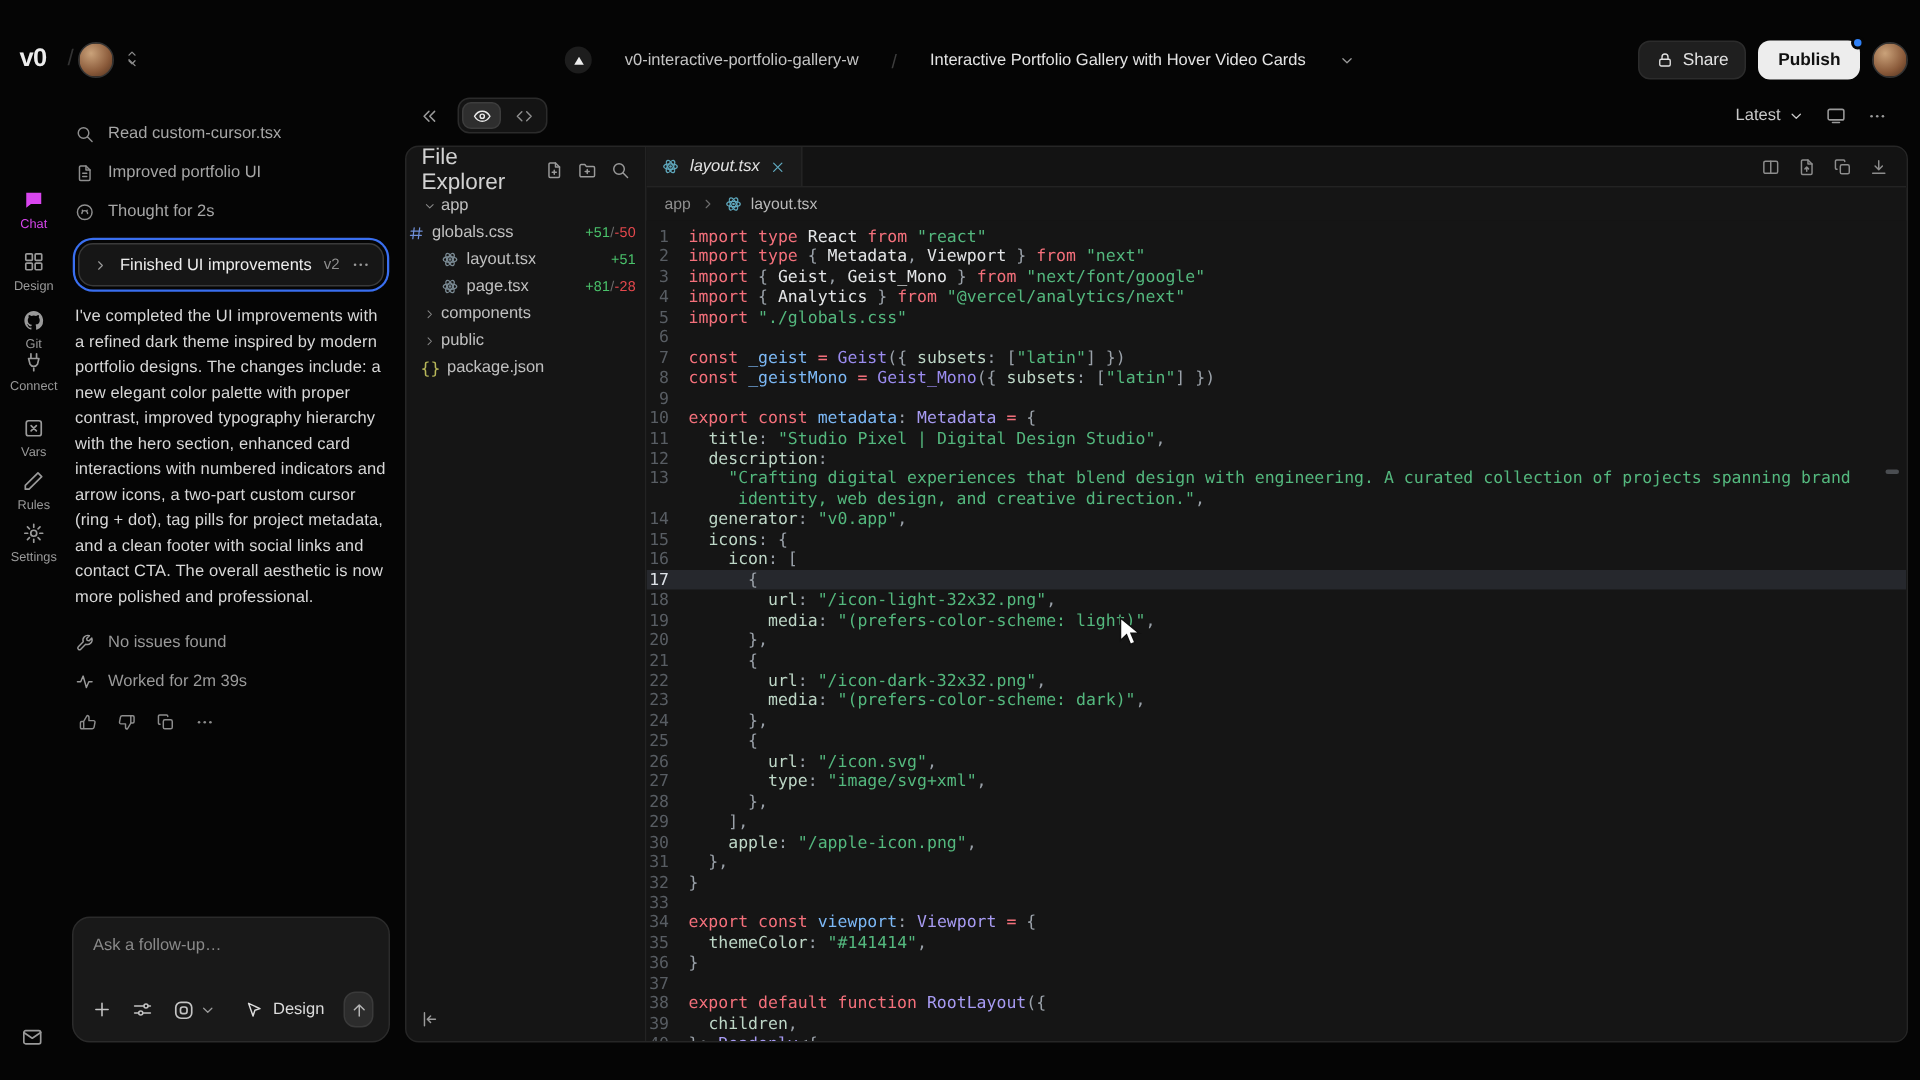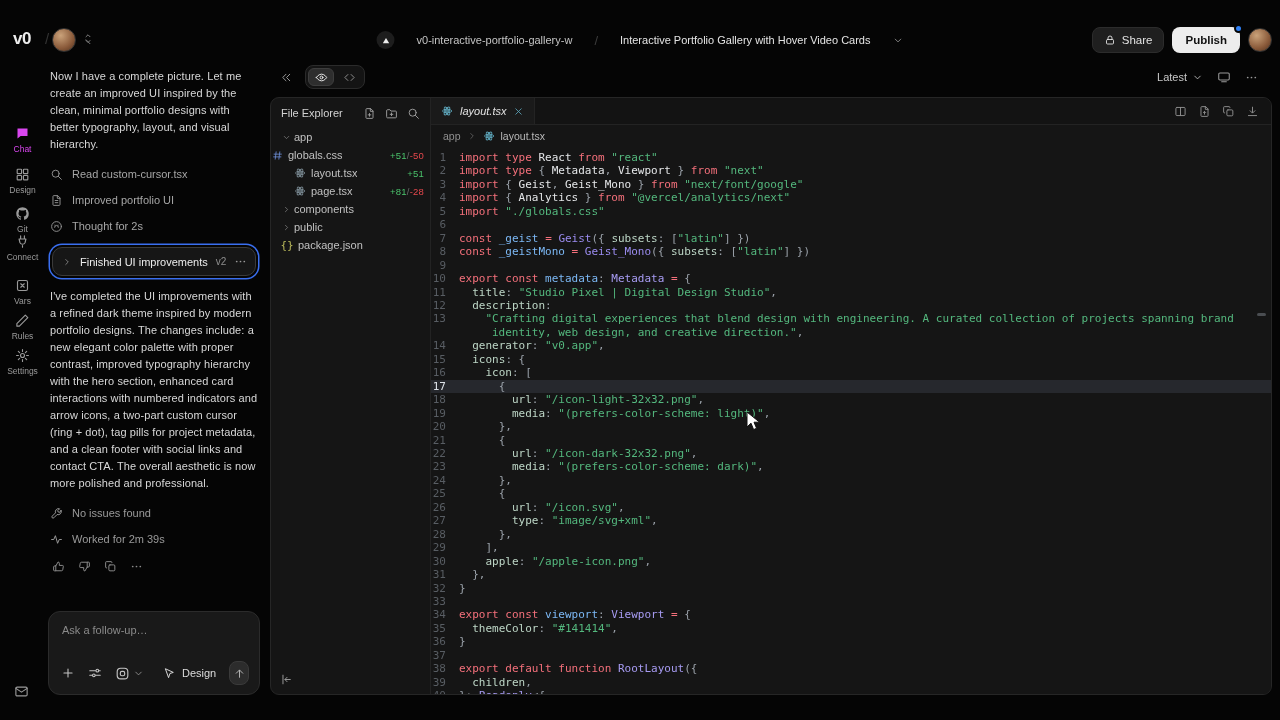--- a/index.html
+++ b/index.html
@@ -76,21 +76,21 @@
   .seg.active { background:#2e2e2e; border:1px solid #3d3d3d; color:#e8e8e8; }
   #ed-toolbar-right { margin-left:auto; display:flex; align-items:center; gap:14px; margin-right:14px; color:#9a9a9a; }
   #latest-dd { display:flex; align-items:center; gap:5px; font-size:11px; color:#c9c9c9; cursor:pointer; }
 
   #panel { position:absolute; left:270px; top:97px; width:1002px; height:598px; background:#151515;
     border:1px solid #262626; border-radius:9px; overflow:hidden; display:flex; }
 
   
   #explorer { width:160px; flex:none; border-right:1px solid #232323; position:relative; }
   #exp-head { height:30px; display:flex; align-items:center; padding:0 10px; gap:9px; }
-  #exp-title { font-size:11px; color:#d2d2d2; margin-right:auto; }
+  #exp-title { font-size:15px; color:#d2d2d2; margin-right:auto; }
   #exp-head .icon { color:#9a9a9a; cursor:pointer; }
   .tree-row { height:18px; display:flex; align-items:center; font-size:11px; color:#c0c0c0; cursor:pointer; padding-right:6px; }
   .tree-row .chev { width:10px; color:#8a8a8a; margin-right:3px; }
   .tree-row .ficon { width:12px; margin-right:5px; display:flex; justify-content:center; }
   .tree-row .fname { white-space:nowrap; overflow:hidden; }
   .tree-row .diff { margin-left:auto; font-size:9.5px; letter-spacing:0.2px; }
   .diff .add { color:#4ac26b; } .diff .slash { color:#6b6b6b; } .diff .del { color:#e5484d; }
   #exp-collapse { position:absolute; left:9px; bottom:8px; color:#9a9a9a; cursor:pointer; }
 
   
@@ -237,21 +237,20 @@
     </div>
   </nav>
 <span id="rail-mail" class="icon">
     <svg width="15" height="15" viewBox="0 0 24 24" fill="none" stroke="currentColor" stroke-width="1.8" stroke-linecap="round" stroke-linejoin="round">
       <rect x="3" y="5" width="18" height="14" rx="2"></rect>
       <path d="M3 7l9 6 9-6"></path>
     </svg>
   </span>
 
 <div id="chatcol">
-  <p class="msg-p">Now I have a complete picture. Let me create an improved UI inspired by the clean, minimal portfolio designs with better typography, layout, and visual hierarchy.</p>
   <div id="tasks">
       <div class="task-row">
         <span class="icon">
           <svg width="13" height="13" viewBox="0 0 24 24" fill="none" stroke="currentColor" stroke-width="1.8" stroke-linecap="round" stroke-linejoin="round">
             <circle cx="10.5" cy="10.5" r="6.5"></circle>
             <path d="M15.5 15.5L21 21"></path>
           </svg>
         </span>
         <span>Read custom-cursor.tsx</span>
       </div>

